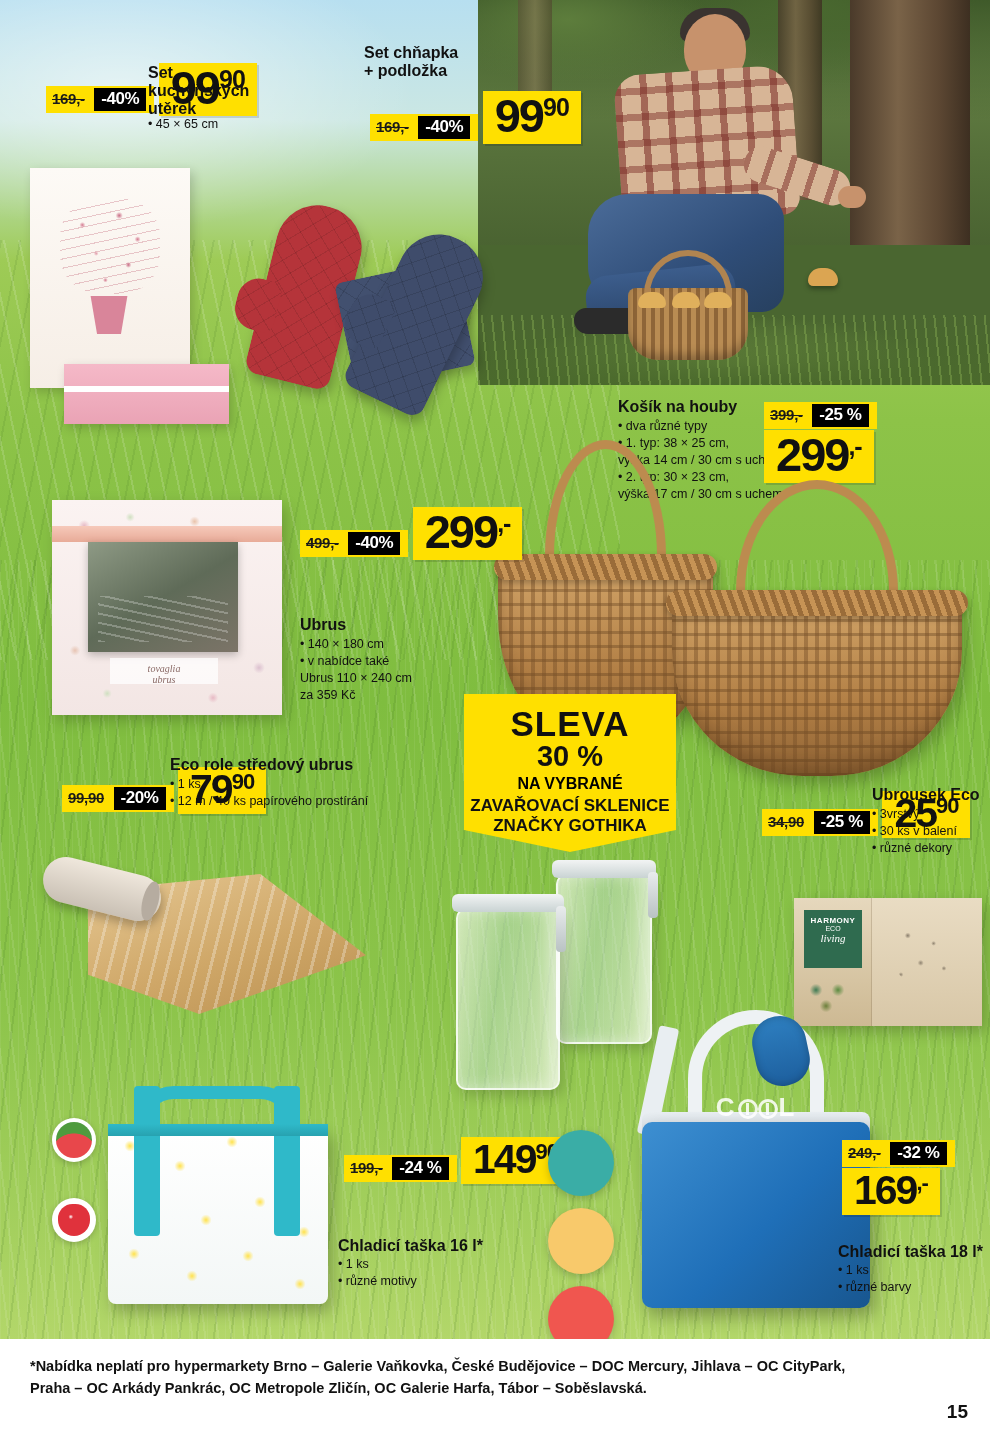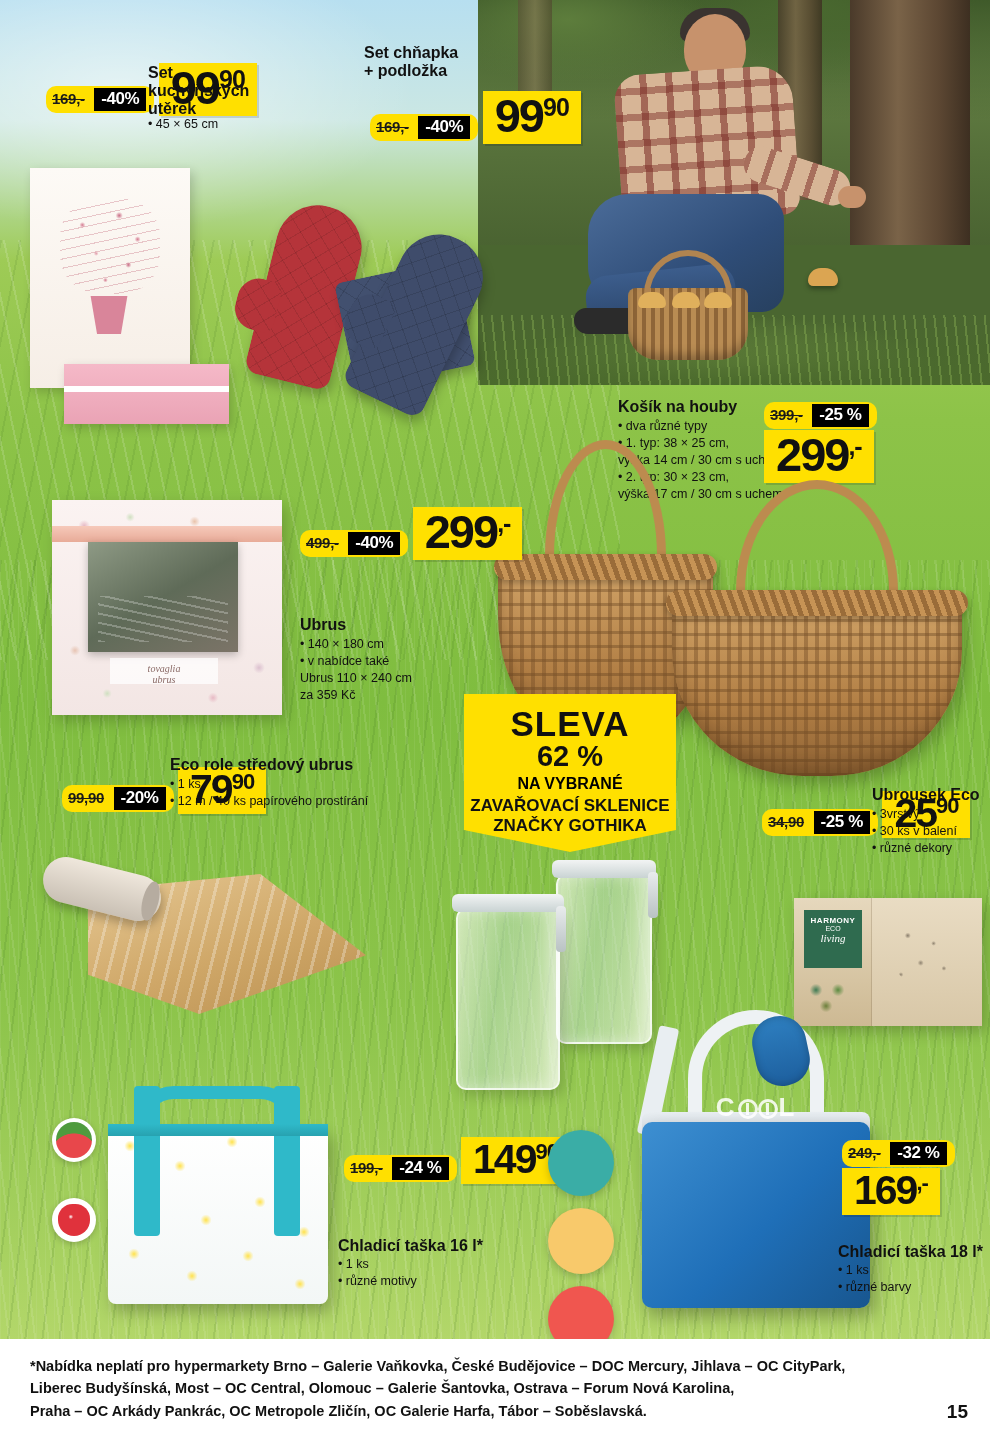--- a/index.html
+++ b/index.html
@@ -144,21 +144,21 @@
     font-size: 17px; padding: 1px 7px 2px 7px; margin-left: 5px; letter-spacing: -.4px;
   }
   .tag .box {
     background: #ffe000; display: inline-block; padding: 2px 12px 5px 12px;
     margin-top: 1px; box-shadow: 2px 2px 0 rgba(0,0,0,.13);
   }
   .tag .box .main { font-size: 47px; font-weight: bold; letter-spacing: -2px; line-height: .95; color:#111; }
   .tag .box .cents { font-size: 25px; font-weight: bold; vertical-align: 16px; letter-spacing: -1px; color:#111;}
   .tag.sm .box .main { font-size: 41px; }
   .tag.sm .box .cents { font-size: 22px; vertical-align: 14px; }
-  .tag .topline { background: #ffe000; display: inline-block; padding: 2px 8px 2px 6px; border-radius: 10px; }
+  .tag .topline { background: #ffe000; display: inline-block; padding: 2px 8px 2px 6px; }
 
   
   .ttl { font-weight: bold; font-size: 16px; color: #111; line-height: 1.12; }
   .bul { font-size: 12.5px; color: #111; line-height: 1.35; }
   .bul div::before { content: "• "; }
   .bul .nb::before { content: ""; }
 
   
   .towels { position: absolute; left: 22px; top: 168px; width: 220px; height: 260px; }
   .towel-a {
@@ -637,21 +637,21 @@
   <div>1 ks</div>
   <div>12 m / 40 ks papírového prostírání</div>
 </div>
 <div class="roll">
   <div class="sheet"></div>
   <div class="tube"></div>
 </div>
 
 <div class="sleva">
   <div class="l1">SLEVA</div>
-  <div class="l2">62 %</div>
+  <div class="l2">30 %</div>
   <div class="l3">NA VYBRANÉ</div>
   <div class="l4" style="white-space:pre-line">ZAVAŘOVACÍ SKLENICE
 ZNAČKY GOTHIKA</div>
 </div>
 
 <div class="jar" id="jar-back">
   <div class="lid"></div>
   <div class="clip"></div>
 </div>
 <div class="jar" id="jar-front">
@@ -736,17 +736,16 @@
 </div>
 <div class="ttl" style="position:absolute; left:838px; top:1243px;">Chladicí taška 18 l*</div>
 <div class="bul" style="position:absolute; left:838px; top:1262px; width:150px;">
   <div>1 ks</div>
   <div>různé barvy</div>
 </div>
 
 <div class="footer">
   <div class="txt">
     <div>*Nabídka neplatí pro hypermarkety Brno – Galerie Vaňkovka, České Budějovice – DOC Mercury, Jihlava – OC CityPark,</div>
-    <div>Liberec Budyšínská, Most – OC Central, Olomouc – Galerie Šantovka, Ostrava – Forum Nová Karolina,</div>
     <div>Praha – OC Arkády Pankrác, OC Metropole Zličín, OC Galerie Harfa, Tábor – Soběslavská.</div>
   </div>
   <div class="pageno">15</div>
 </div>
 
 </body></html>

